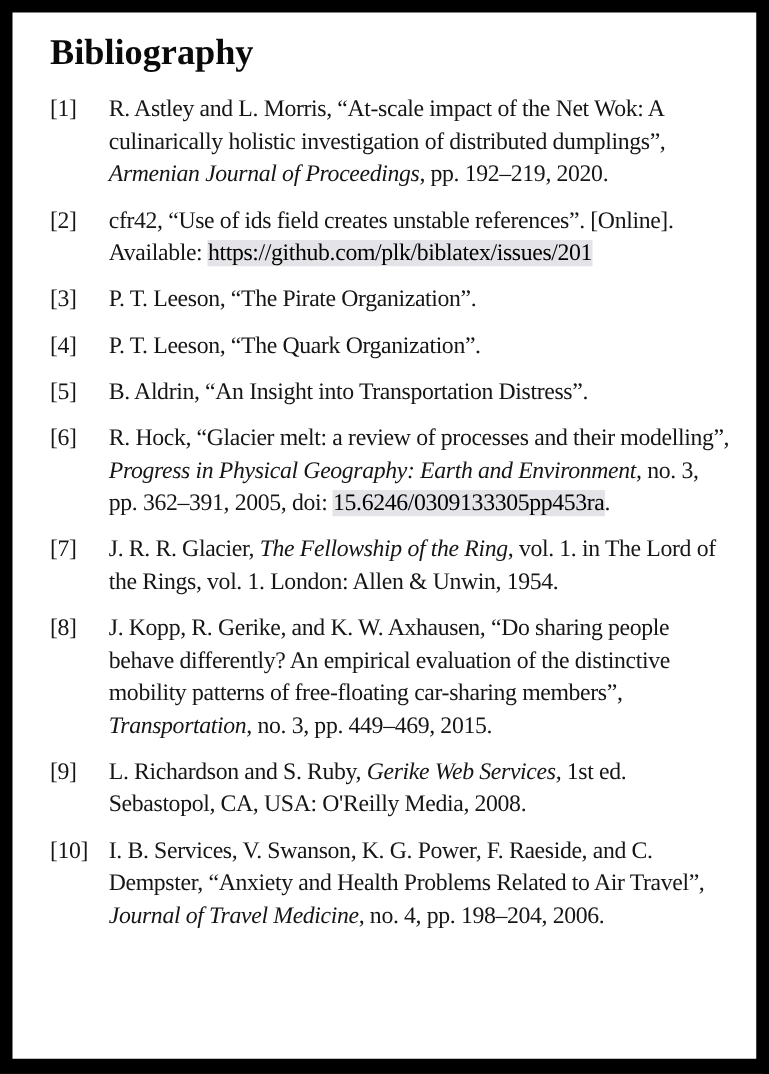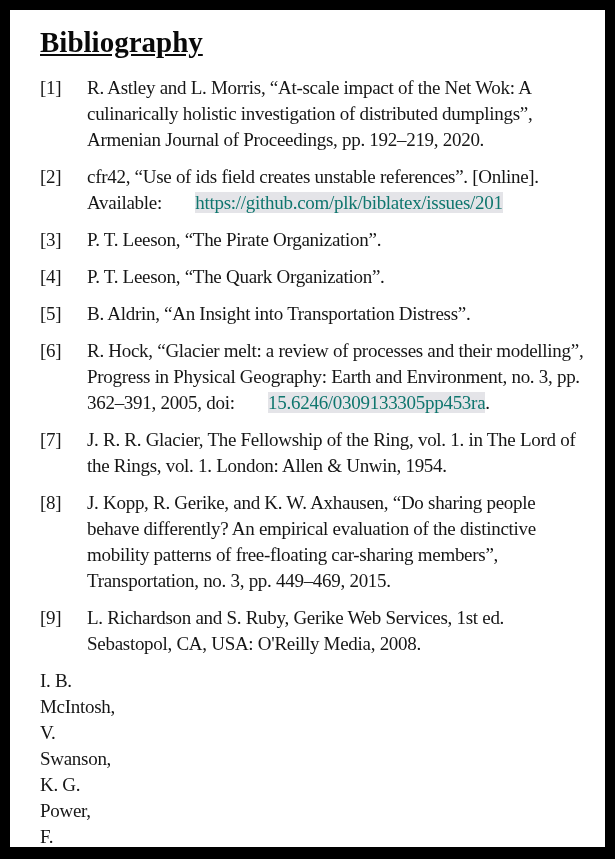--- a/index.html
+++ b/index.html
@@ -23,40 +23,38 @@
     font-family: "Liberation Serif", "DejaVu Serif", serif;
     color: #161616;
   }
   .title {
     font-size: 29px;
     font-weight: bold;
     color: #0a0a0a;
     margin: 0 0 15px 0;
     letter-spacing: 0;
     line-height: 1.25;
-    text-decoration: underline;
   }
   .bib-list { margin: 0; padding: 0; }
   .entry {
     display: grid;
     grid-template-columns: 47px 1fr;
     font-size: 19px;
     line-height: 26px;
     letter-spacing: -0.015em;
     margin: 0 0 11px 0;
   }
   .entry .label { white-space: nowrap; }
   .entry p { margin: 0; }
-  .it { }
+  .it { font-style: italic; }
   .link {
     background: var(--link-bg, #e4e4e8);
-    color: #0f766e;
+    color: #000000;
     text-decoration: none;
     cursor: pointer;
-    margin-left: 29px;
   }
 </style>
 </head>
 <body>
 
 <div class="page">
   <h1 class="title">Bibliography</h1>
   <div class="bib-list">
       <div class="entry">
         <span class="label">[1]</span>
@@ -88,16 +86,17 @@
       </div>
       <div class="entry">
         <span class="label">[8]</span>
         <p><span>J. Kopp, R. Gerike, and K. W. Axhausen, “Do sharing people behave differently? An empirical evaluation of the distinctive mobility patterns of free-floating car-sharing members”, </span><span class="it">Transportation</span><span>, no. 3, pp. 449–469, 2015.</span></p>
       </div>
       <div class="entry">
         <span class="label">[9]</span>
         <p><span>L. Richardson and S. Ruby, </span><span class="it">Gerike Web Services</span><span>, 1st ed. Sebastopol, CA, USA: O'Reilly Media, 2008.</span></p>
       </div>
       <div class="entry">
-        <p><span>I. B. McIntosh, V. Swanson, K. G. Power, F. Raeside, and C. Dempster, “Anxiety and Health Problems Related to Air Travel”, </span><span class="it">Journal of Travel Medicine</span><span>, no. 4, pp. 198–204, 2006.</span></p>
+        <span class="label">[10]</span>
+        <p><span>I. B. Services, V. Swanson, K. G. Power, F. Raeside, and C. Dempster, “Anxiety and Health Problems Related to Air Travel”, </span><span class="it">Journal of Travel Medicine</span><span>, no. 4, pp. 198–204, 2006.</span></p>
       </div>
     </div>
 </div>
 
 </body></html>

